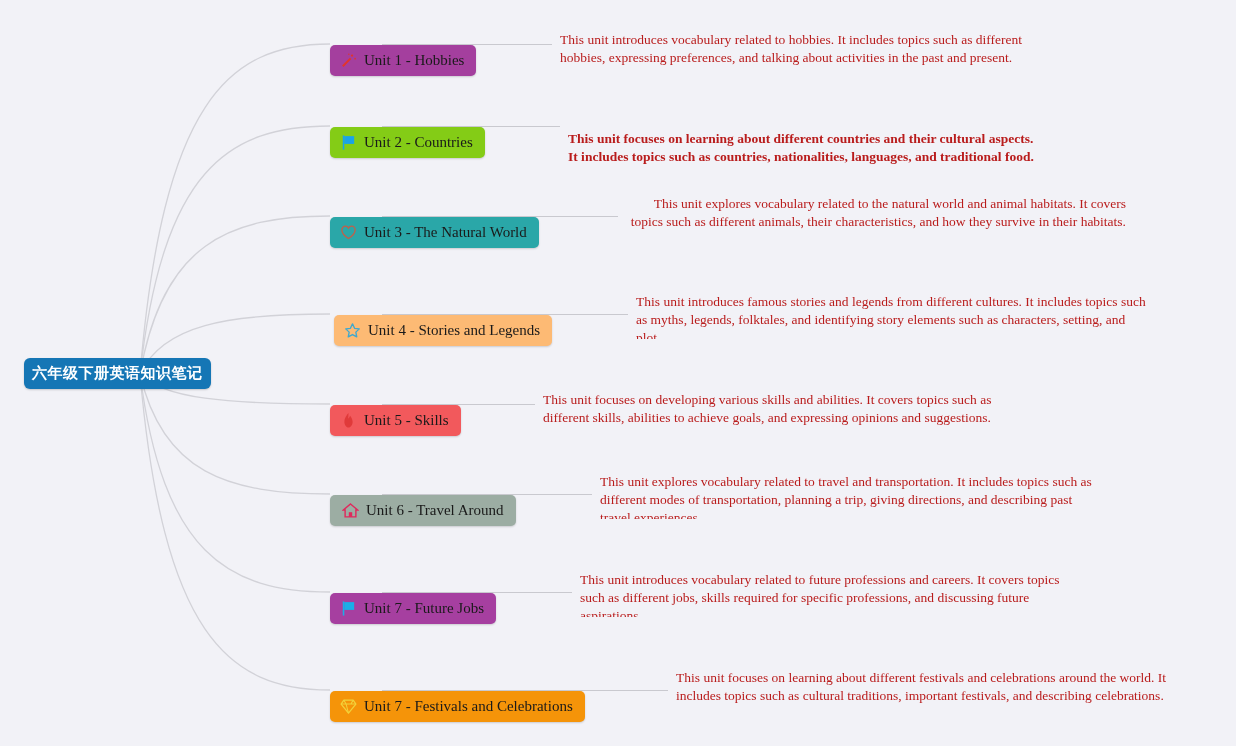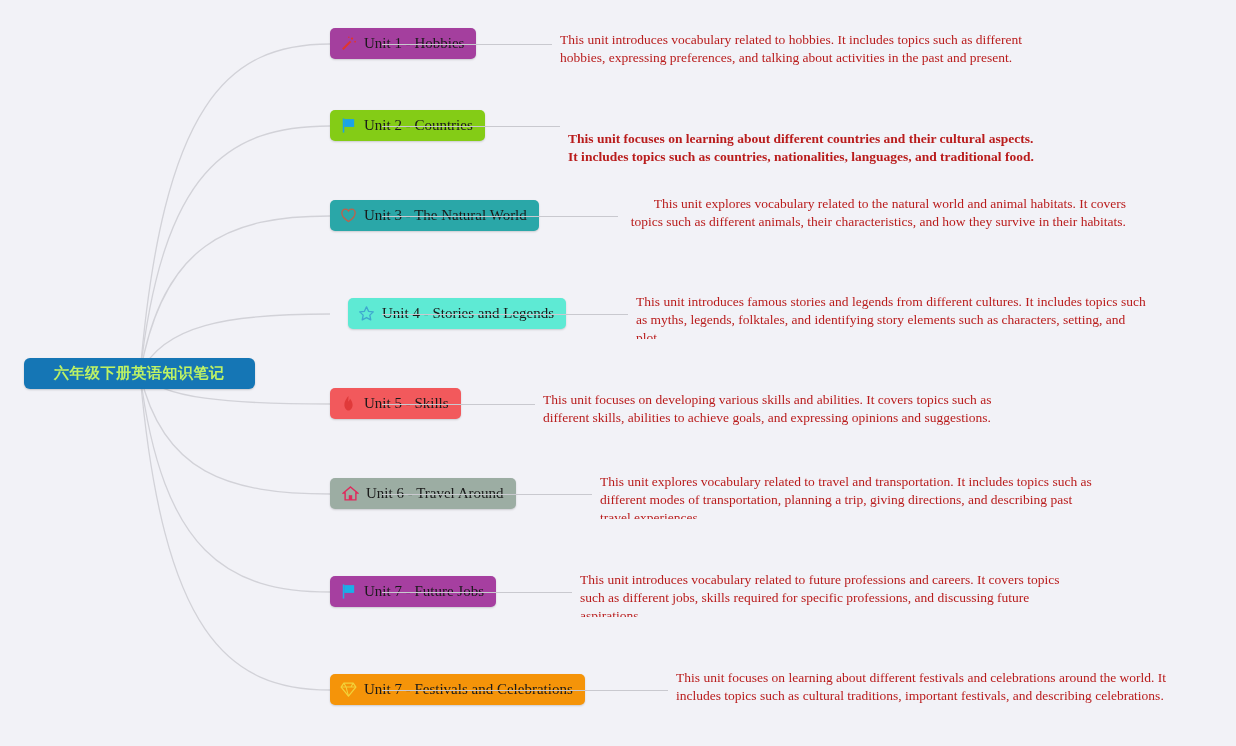--- a/index.html
+++ b/index.html
@@ -32,47 +32,48 @@
     pointer-events: none;
   }
 
   
   .root-node {
     position: absolute;
     left: 24px;
     top: 358px;
     height: 31px;
     box-sizing: border-box;
-    padding: 0 30px;
+    padding: 0 8px;
     display: flex;
     align-items: center;
     justify-content: center;
     background: #1576b5;
     border-radius: 6px;
-    color: #bef264;
+    color: #ffffff;
     font-family: "DejaVu Sans", "Liberation Sans", sans-serif;
     font-weight: bold;
     font-size: 15px;
     letter-spacing: 0.5px;
     white-space: nowrap;
     box-shadow: 0 1px 2px rgba(0,0,0,0.18);
   }
 
   
   .unit-node {
     position: absolute;
     height: 31px;
     box-sizing: border-box;
     padding: 0 12px 0 10px;
     display: flex;
     align-items: center;
     gap: 7px;
     border-radius: 5px;
     white-space: nowrap;
     box-shadow: 0 1px 2px rgba(0,0,0,0.16);
+    margin-top: 17px;
   }
   .unit-label {
     font-family: "Liberation Serif", "DejaVu Serif", serif;
     font-size: 15px;
     color: #1a1a1a;
   }
   .unit-icon {
     width: 17px;
     height: 17px;
     display: inline-flex;
@@ -147,21 +148,21 @@
       <div class="unit-node" style="left: 330px; top: 200px; background: rgb(42, 167, 168);">
         <span class="unit-icon">
           <svg viewBox="0 0 24 24" width="17" height="17">
             <path d="M12 20.5 C12 20.5 2.6 14.4 2.6 8.4 C2.6 5.2 5 3 7.6 3 C9.6 3 11.2 4.2 12 5.7 C12.8 4.2 14.4 3 16.4 3 C19 3 21.4 5.2 21.4 8.4 C21.4 14.4 12 20.5 12 20.5 Z" fill="none" stroke="#c0604a" stroke-width="1.9"></path>
           </svg>
         </span>
         <span class="unit-label">Unit 3 - The Natural World</span>
       </div>
       <div class="desc" style="left: 626px; top: 195px; width: 500px; height: 46px; text-align: right;">This unit explores vocabulary related to the natural world and animal habitats. It covers topics such as different animals, their characteristics, and how they survive in their habitats.</div>
       <div class="stub" style="left: 382px; top: 216px; width: 236px;"></div>
-      <div class="unit-node" style="left: 348px; top: 298px; background: #5eead4;">
+      <div class="unit-node" style="left: 334px; top: 298px; background: #fdba74;">
         <span class="unit-icon">
           <svg viewBox="0 0 24 24" width="17" height="17">
             <path d="M12 2.6 L14.9 8.9 L21.6 9.7 L16.7 14.3 L18 21 L12 17.7 L6 21 L7.3 14.3 L2.4 9.7 L9.1 8.9 Z" fill="none" stroke="#3fa8cf" stroke-width="1.9" stroke-linejoin="round"></path>
           </svg>
         </span>
         <span class="unit-label">Unit 4 - Stories and Legends</span>
       </div>
       <div class="desc" style="left: 636px; top: 293px; width: 510px; height: 46px;">This unit introduces famous stories and legends from different cultures. It includes topics such as myths, legends, folktales, and identifying story elements such as characters, setting, and plot.</div>
       <div class="stub" style="left: 382px; top: 314px; width: 246px;"></div>
       <div class="unit-node" style="left: 330px; top: 388px; background: rgb(242, 89, 92);">

